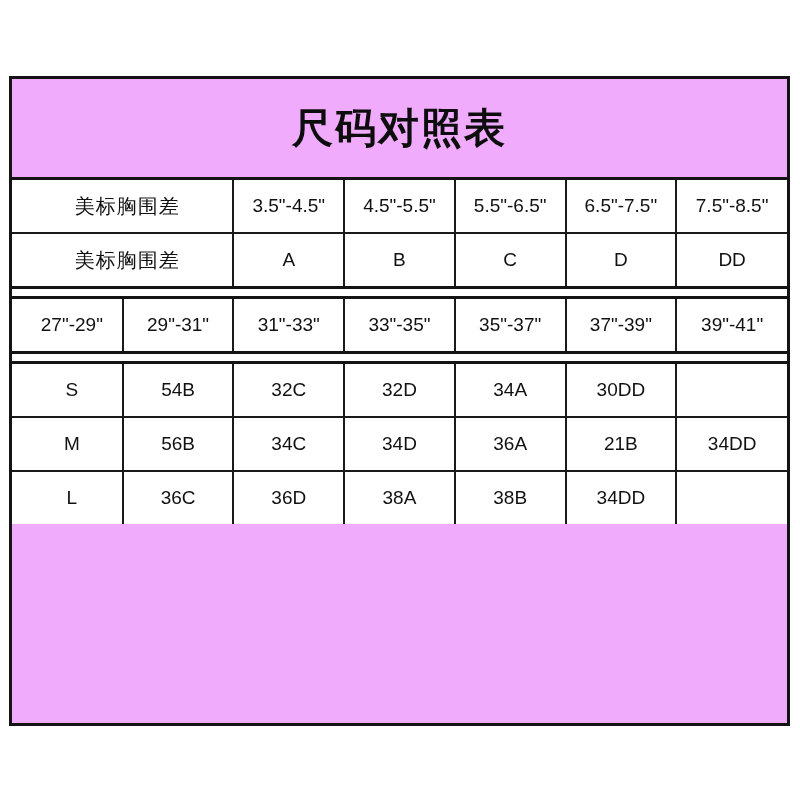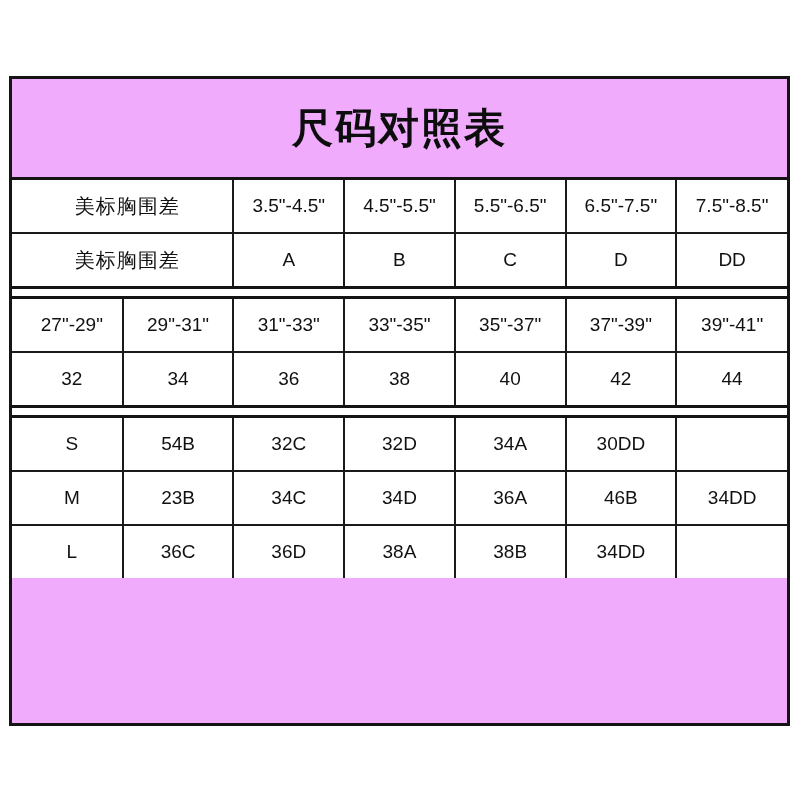--- a/index.html
+++ b/index.html
@@ -124,52 +124,43 @@
     <tbody>
         <tr>
       <td>27"-29"</td>
       <td>29"-31"</td>
       <td>31"-33"</td>
       <td>33"-35"</td>
       <td>35"-37"</td>
       <td>37"-39"</td>
       <td>39"-41"</td>
     </tr>
-    <tr>
-      <td>32</td>
-      <td>34</td>
-      <td>36</td>
-      <td>38</td>
-      <td>40</td>
-      <td>42</td>
-      <td>44</td>
-    </tr>
   </tbody>
     </table>
 
   <div class="spacer-row"></div>
 
   <table class="grid section-body">
     <tbody>
         <tr>
       <td>S</td>
       <td>54B</td>
       <td>32C</td>
       <td>32D</td>
       <td>34A</td>
       <td>30DD</td>
       <td class="blank"></td>
     </tr>
     <tr>
       <td>M</td>
-      <td>23B</td>
+      <td>56B</td>
       <td>34C</td>
       <td>34D</td>
       <td>36A</td>
-      <td>46B</td>
+      <td>21B</td>
       <td>34DD</td>
     </tr>
     <tr>
       <td>L</td>
       <td>36C</td>
       <td>36D</td>
       <td>38A</td>
       <td>38B</td>
       <td>34DD</td>
       <td class="blank"></td>

